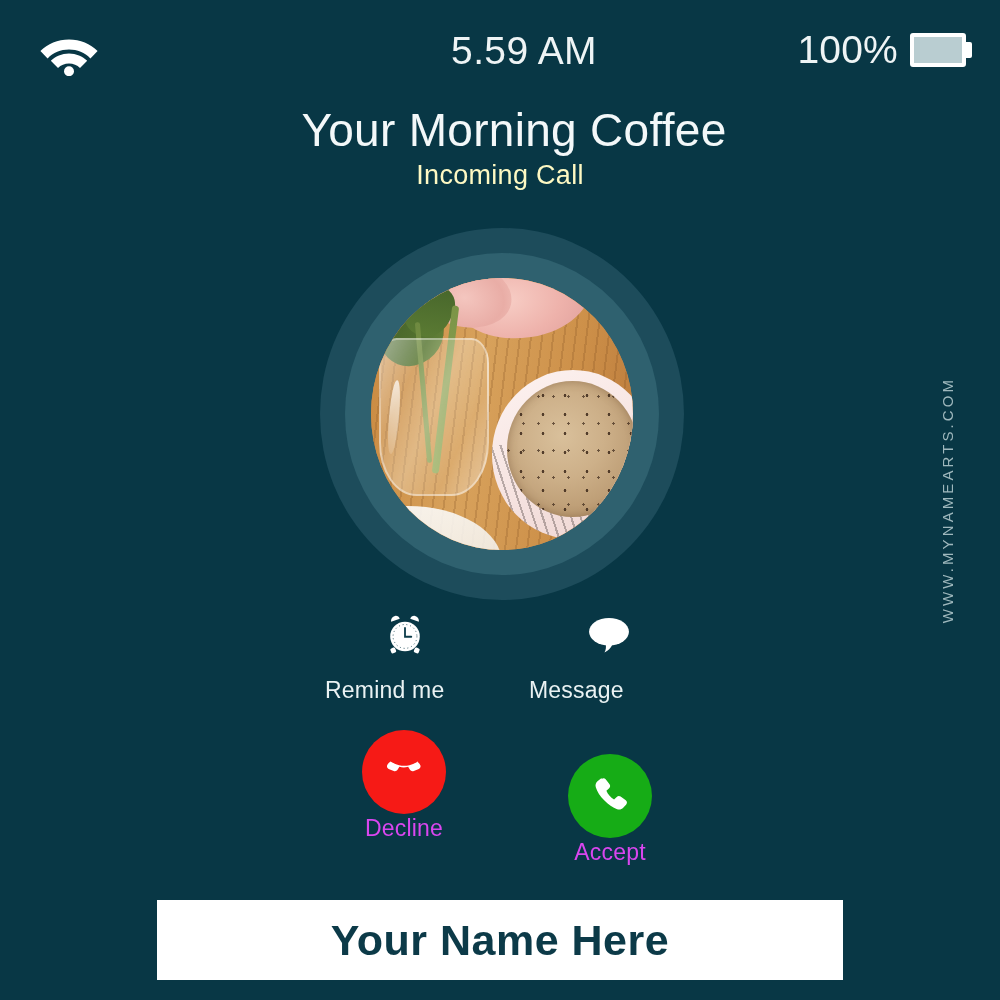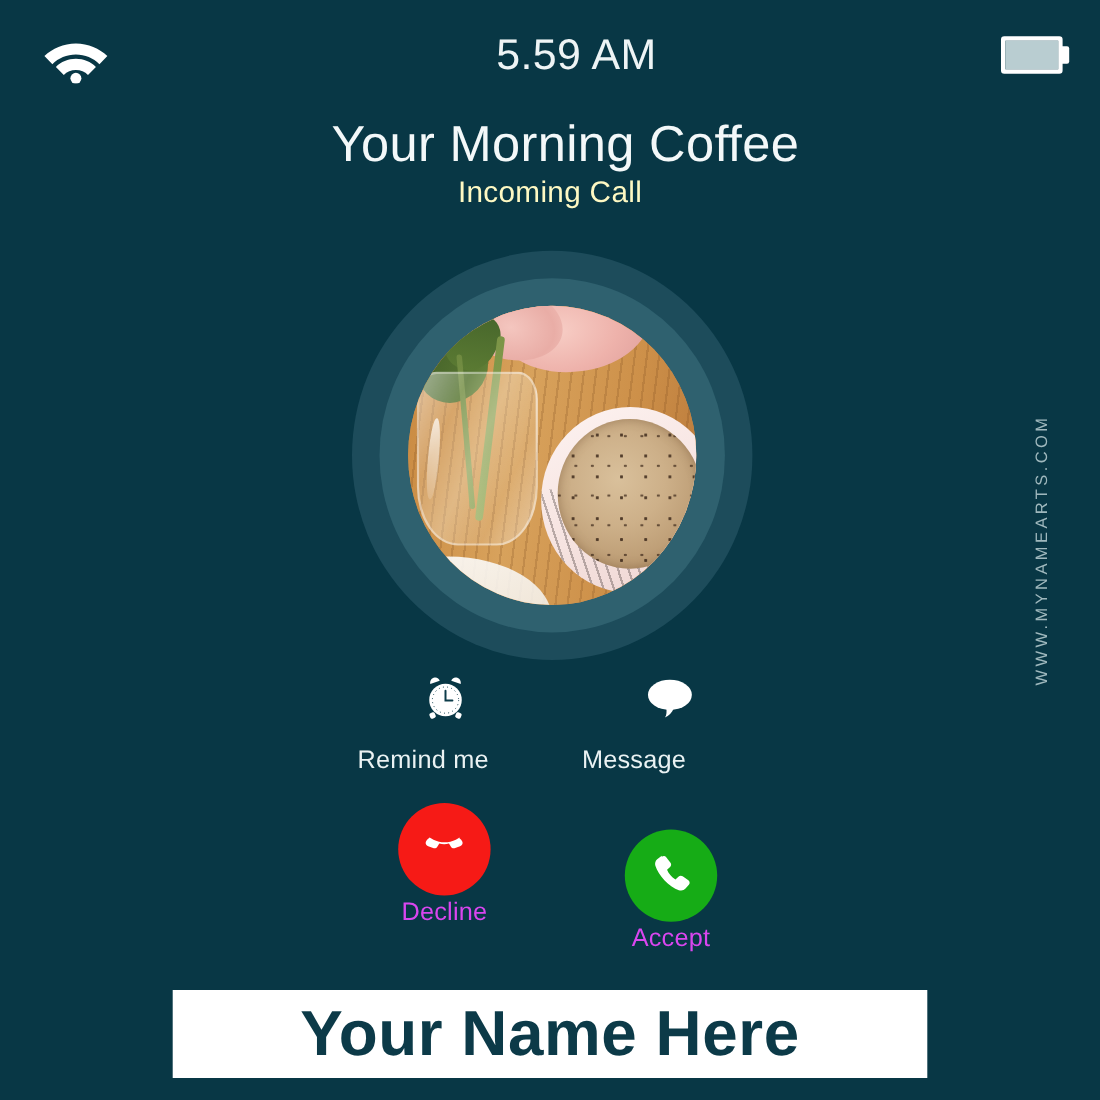--- a/index.html
+++ b/index.html
@@ -355,21 +355,21 @@
     top: 900px;
     width: 686px;
     height: 80px;
     background: #ffffff;
     display: flex;
     align-items: center;
     justify-content: center;
   }
   #name-banner-text {
     color: #0c3a48;
-    font-size: 58px;
+    font-size: 43px;
     font-weight: bold;
     letter-spacing: 0.5px;
     line-height: 54px;
   }
 
   
   #watermark {
     position: absolute;
     right: -118px;
     top: 500px;
@@ -394,20 +394,21 @@
       <svg viewBox="0 0 66 50" width="66" height="50" aria-hidden="true">
         <path d="M33 13.5c11.2 0 21.4 4.4 28.6 11.5l-7.2 7.4C48.8 26.8 41.3 23.6 33 23.6S17.2 26.8 11.6 32.4l-7.2-7.4C11.6 17.9 21.8 13.5 33 13.5z" fill="#ffffff"></path>
         <path d="M33 27.4c7.1 0 13.6 2.8 18.2 7.4l-7.2 7.3C41.2 39.2 37.3 37.6 33 37.6s-8.2 1.6-11 4.5l-7.2-7.3c4.6-4.6 11.1-7.4 18.2-7.4z" fill="#ffffff"></path>
         <circle cx="33" cy="45.2" r="5" fill="#ffffff"></circle>
       </svg>
     </div>
 
     <div id="status-time">5.59 AM</div>
 
     <div id="battery-group">
+      <span id="battery-percent">100%</span>
       <span id="battery-icon">
         <span class="shell"></span>
         <span class="fill"></span>
         <span class="cap"></span>
       </span>
     </div>
 
   </div>
 
   <div id="caller-name">Your Morning Coffee</div>

